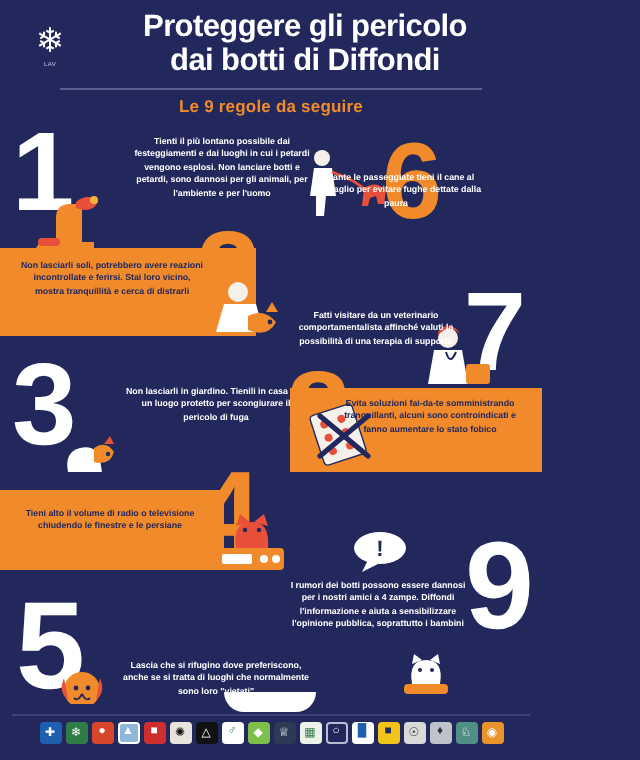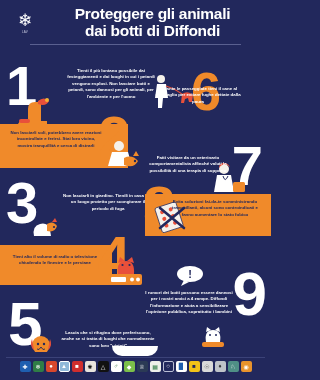--- a/index.html
+++ b/index.html
@@ -113,25 +113,26 @@
 
 <div class="poster">
 
   <div class="header">
     <div class="header-top">
       <div class="logo">
         <div class="logo-mark">❄</div>
         <div class="logo-text">LAV</div>
       </div>
       <div class="title-wrap">
-        <div class="title">Proteggere gli animali</div>
+        <div class="title">Proteggere gli pericolo</div>
         <div class="title">dai botti di Diffondi</div>
       </div>
     </div>
     <div class="rule-divider"></div>
+    <div class="subtitle">Le 9 regole da seguire</div>
   </div>
 
   <div class="body">
 
     <div class="numeral num-white" style="left:6px; top:2px; font-size:56px;">1</div>
     <div class="art" style="left:14px; top:33px;">
       <svg width="46" height="30" viewBox="0 0 46 30">
         <path d="M6 26 L14 26 L14 14 Q14 7 21 7 L27 7 L27 26 L33 26 L33 29 L4 29 Z" fill="#f08a2a"></path>
         <path d="M24 6 q6 -5 11 0 q-3 6 -11 3 z" fill="#e8503a"></path>
         <circle cx="33" cy="5" r="2" fill="#f5b335"></circle>

